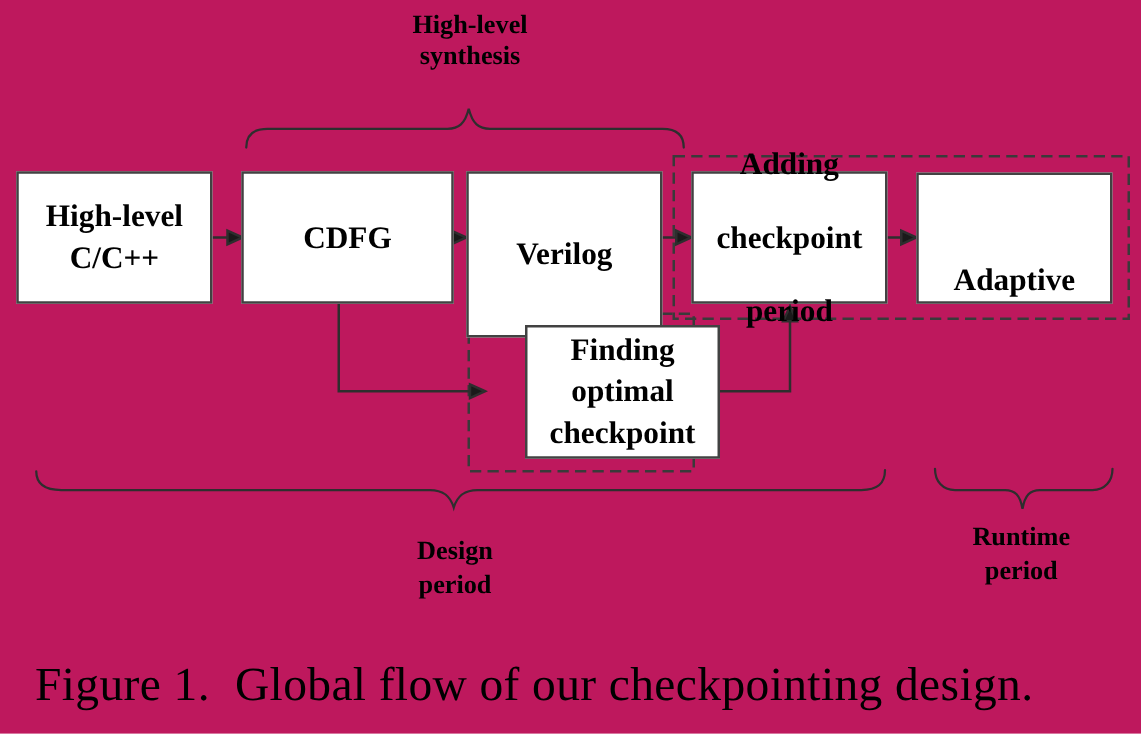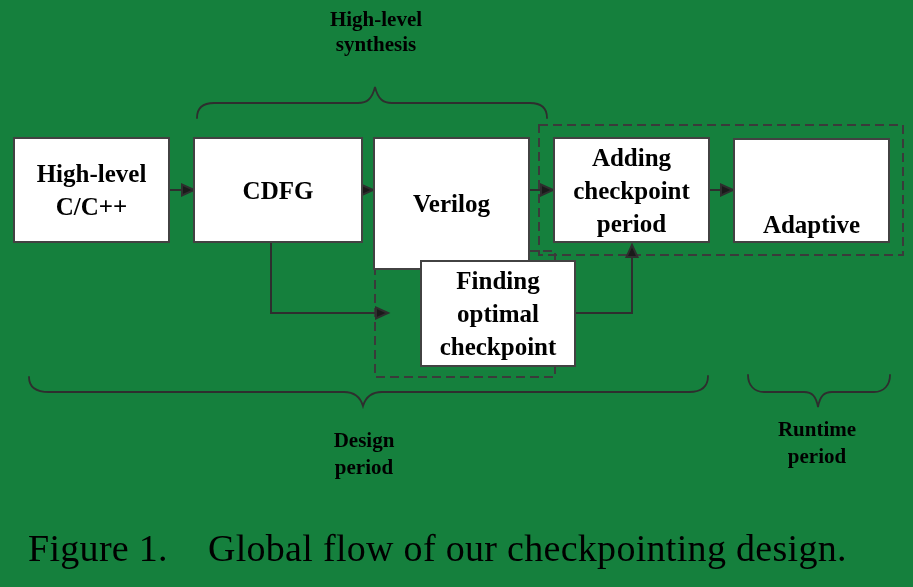--- a/index.html
+++ b/index.html
@@ -1,20 +1,20 @@
 <!DOCTYPE html>
 <html><head>
 <meta charset="utf-8">
 <style>
   html, body { margin: 0; padding: 0; background: #ffffff; }
   .stage {
     position: relative;
     width: 913px;
     height: 587px;
-    background: #15803d;
+    background: #be185d;
     overflow: hidden;
     font-family: "Liberation Serif", "DejaVu Serif", serif;
   }
   .overlay {
     position: absolute;
     left: 0; top: 0;
     width: 913px; height: 587px;
   }
   .box {
     position: absolute;
@@ -27,21 +27,21 @@
     justify-content: center;
     text-align: center;
     color: #000000;
     font-weight: bold;
     font-size: 25px;
     line-height: 33px;
   }
   .box-high-level-c   { left: 13px;  top: 137px; width: 157px; height: 106px; }
   .box-cdfg           { left: 193px; top: 137px; width: 170px; height: 106px; }
   .box-verilog        { left: 373px; top: 137px; width: 157px; height: 133px; }
-  .box-adding         { left: 553px; top: 137px; width: 157px; height: 106px; }
+  .box-adding         { left: 553px; top: 137px; width: 157px; height: 106px; gap: 26px; }
   .box-adaptive       { left: 733px; top: 138px; width: 157px; height: 105px; justify-content: flex-end; }
   .box-finding        { left: 388px; top: 260px; width: 156px; height: 107px; margin-left: 32px; }
   .brace-label {
     position: absolute;
     width: 200px;
     text-align: center;
     color: #000000;
     font-weight: bold;
     font-size: 21px;
     line-height: 25px;
@@ -52,21 +52,21 @@
   .caption {
     position: absolute;
     left: 28px;
     top: 526px;
     white-space: nowrap;
     color: #000000;
     font-size: 38px;
     line-height: 44px;
     letter-spacing: 0.3px;
   }
-  .caption .figure-label { margin-right: 40px; }
+  .caption .figure-label { margin-right: 20px; }
 </style>
 </head>
 <body>
 
 <div class="stage">
 
   <svg class="overlay" viewBox="0 0 913 587">
 
     <rect x="539" y="125" width="364" height="130" fill="none" stroke="#3a3a3a" stroke-width="2" stroke-dasharray="9 5"></rect>
     <rect x="375" y="251" width="180" height="126" fill="none" stroke="#3a3a3a" stroke-width="2" stroke-dasharray="9 5"></rect>

